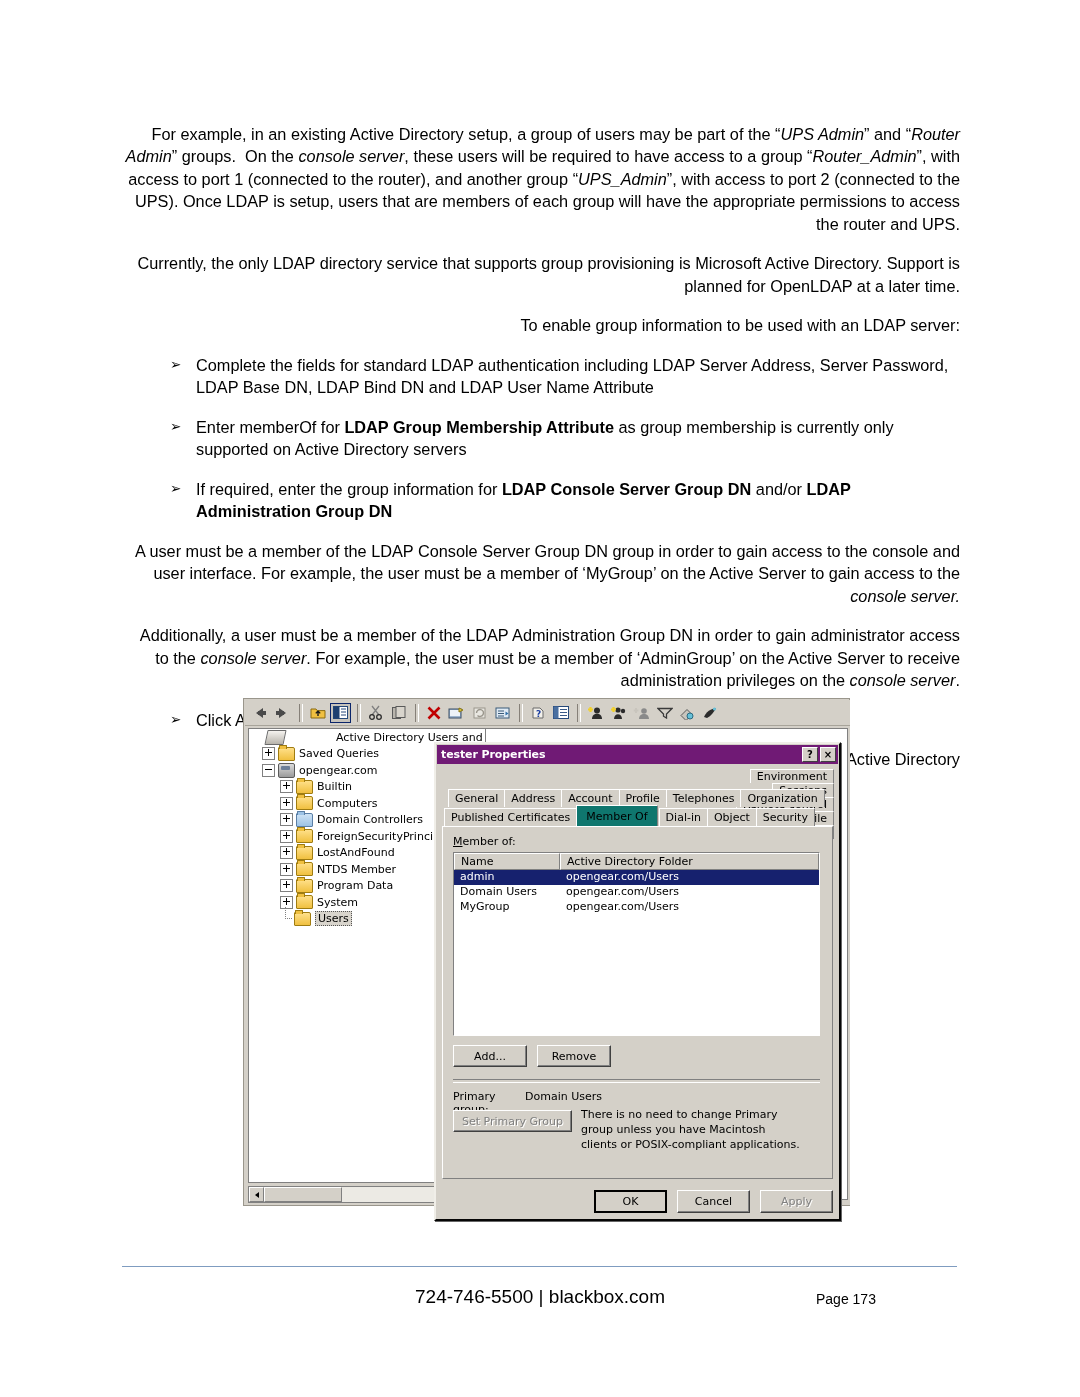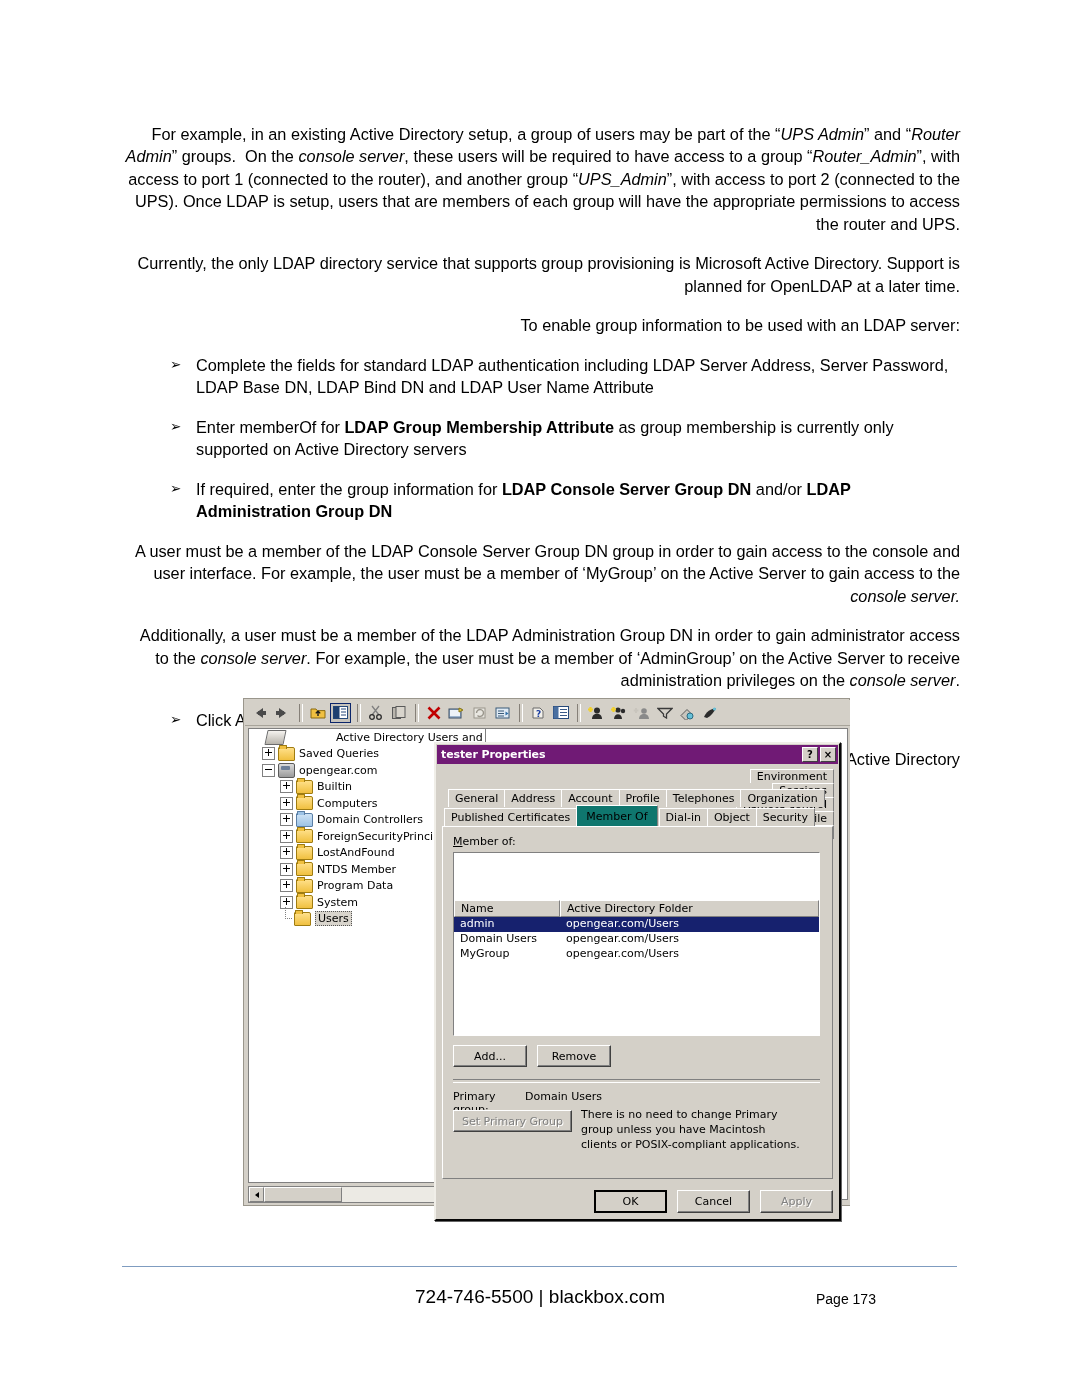--- a/index.html
+++ b/index.html
@@ -327,21 +327,21 @@
   .listbox {
     position: absolute;
     left: 10px; top: 25px; right: 12px;
     height: 184px;
     background: #ffffff;
     border: 1px solid #808080;
     border-right-color: #ffffff; border-bottom-color: #ffffff;
     box-sizing: border-box;
     overflow: hidden;
   }
-  .lb-head { display: flex; height: 17px; background: #d4d0c8; margin-top: 47px; }
+  .lb-head { display: flex; height: 17px; background: #d4d0c8; }
   .lb-head .hc {
     font-size: 11px;
     padding: 1px 0 0 6px;
     background: #d4d0c8;
     border: 1px solid #ffffff;
     border-right-color: #808080; border-bottom-color: #808080;
     box-sizing: border-box;
     height: 17px;
   }
   .hc.c1 { width: 106px; }

